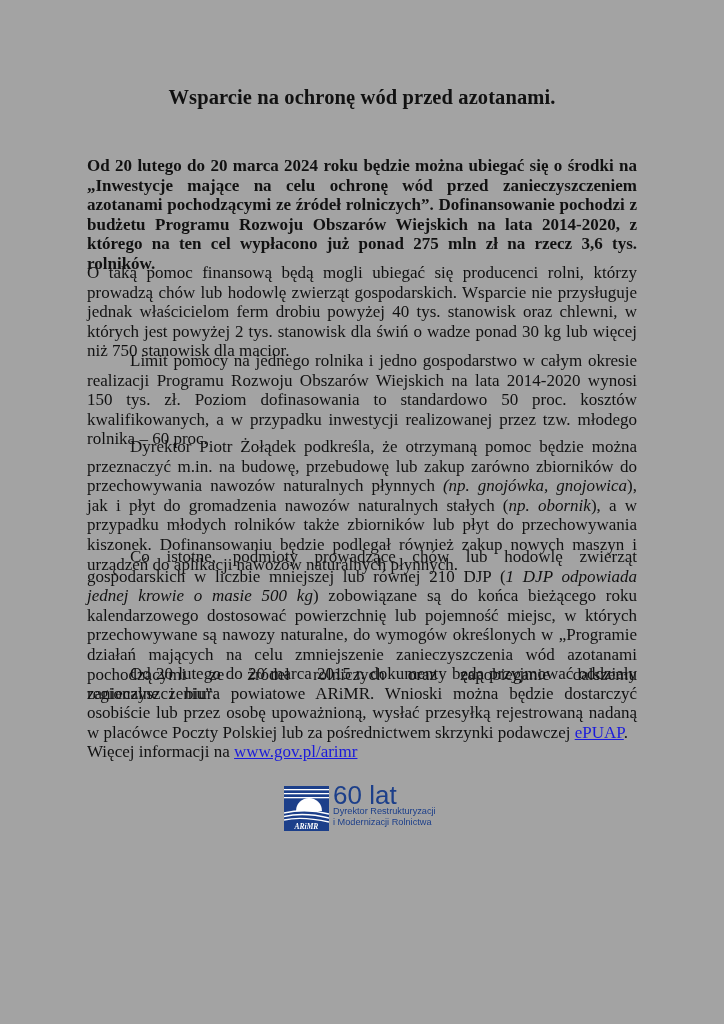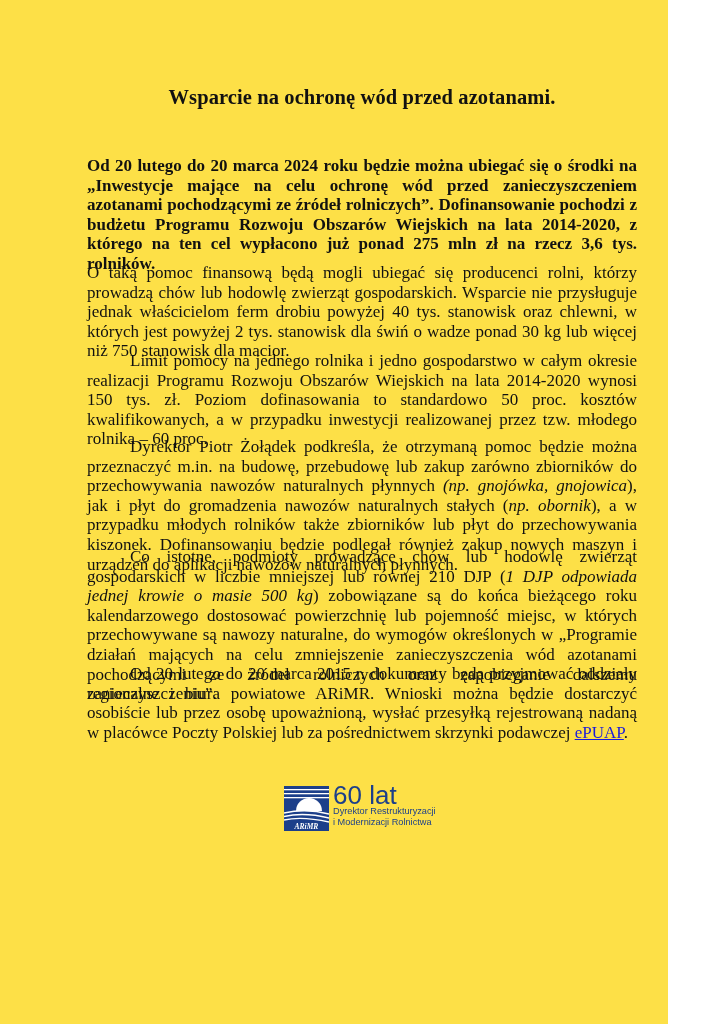--- a/index.html
+++ b/index.html
@@ -10,23 +10,23 @@
       overflow: hidden;
     }
     body {
       position: relative;
       font-family: "Liberation Serif", "DejaVu Serif", serif;
       color: #111111;
     }
     .page {
       position: absolute;
       left: 0; top: 0;
-      width: 668px;
+      width: 724px;
       height: 1024px;
-      background: #fde047;
+      background: #a3a3a3;
     }
     .title {
       position: absolute;
       top: 86px;
       left: 0;
       width: 724px;
       text-align: center;
       font-weight: bold;
       font-size: 20.5px;
       letter-spacing: 0.1px;
@@ -101,20 +101,21 @@
   <div class="body-text p1">O taką pomoc finansową będą mogli ubiegać się producenci rolni, którzy prowadzą chów lub hodowlę zwierząt gospodarskich. Wsparcie nie przysługuje jednak właścicielom ferm drobiu powyżej 40 tys. stanowisk oraz chlewni, w których jest powyżej 2 tys. stanowisk dla świń o wadze ponad 30 kg lub więcej niż 750 stanowisk dla macior.</div>
 
   <div class="body-text p2">Limit pomocy na jednego rolnika i jedno gospodarstwo w całym okresie realizacji Programu Rozwoju Obszarów Wiejskich na lata 2014-2020 wynosi 150 tys. zł. Poziom dofinasowania to standardowo 50 proc. kosztów kwalifikowanych, a w przypadku inwestycji realizowanej przez tzw. młodego rolnika – 60 proc.</div>
 
   <div class="body-text p3"><span>Dyrektor Piotr Żołądek podkreśla, że otrzymaną pomoc będzie można przeznaczyć m.in. na budowę, przebudowę lub zakup zarówno zbiorników do przechowywania nawozów naturalnych płynnych </span><em>(np. gnojówka, gnojowica</em><span>), jak i płyt do gromadzenia nawozów naturalnych stałych (</span><em>np. obornik</em><span>), a w przypadku młodych rolników także zbiorników lub płyt do przechowywania kiszonek. Dofinansowaniu będzie podlegał również zakup nowych maszyn i urządzeń do aplikacji nawozów naturalnych płynnych.</span></div>
 
   <div class="body-text p4"><span>Co istotne, podmioty prowadzące chów lub hodowlę zwierząt gospodarskich w liczbie mniejszej lub równej 210 DJP (</span><em>1 DJP odpowiada jednej krowie o masie 500 kg</em><span>) zobowiązane są do końca bieżącego roku kalendarzowego dostosować powierzchnię lub pojemność miejsc, w których przechowywane są nawozy naturalne, do wymogów określonych w „Programie działań mających na celu zmniejszenie zanieczyszczenia wód azotanami pochodzącymi ze źródeł rolniczych oraz zapobieganie dalszemu zanieczyszczeniu”.</span></div>
 
   <div class="body-text p5"><span>Od 20 lutego do 20 marca 2015 r. dokumenty będą przyjmować oddziały regionalne i biura powiatowe ARiMR. Wnioski można będzie dostarczyć osobiście lub przez osobę upoważnioną, wysłać przesyłką rejestrowaną nadaną w placówce Poczty Polskiej lub za pośrednictwem skrzynki podawczej </span><a class="link" href="#">ePUAP</a><span>.</span></div>
 
+  <div class="body-text more"><span>Więcej informacji na </span><a class="link" href="#">www.gov.pl/arimr</a></div>
 
   <div class="logo">
     <svg class="logo-mark" viewBox="0 0 45 45" xmlns="http://www.w3.org/2000/svg">
       <rect x="0" y="0" width="45" height="45" fill="#1c3f8a"></rect>
 
       <rect x="0" y="3" width="45" height="1.3" fill="#ffffff"></rect>
       <rect x="0" y="7" width="45" height="1.3" fill="#ffffff"></rect>
       <rect x="0" y="11" width="45" height="1.3" fill="#ffffff"></rect>
 
       <path d="M12 25 A13 13 0 0 1 38 25 Z" fill="#ffffff"></path>

